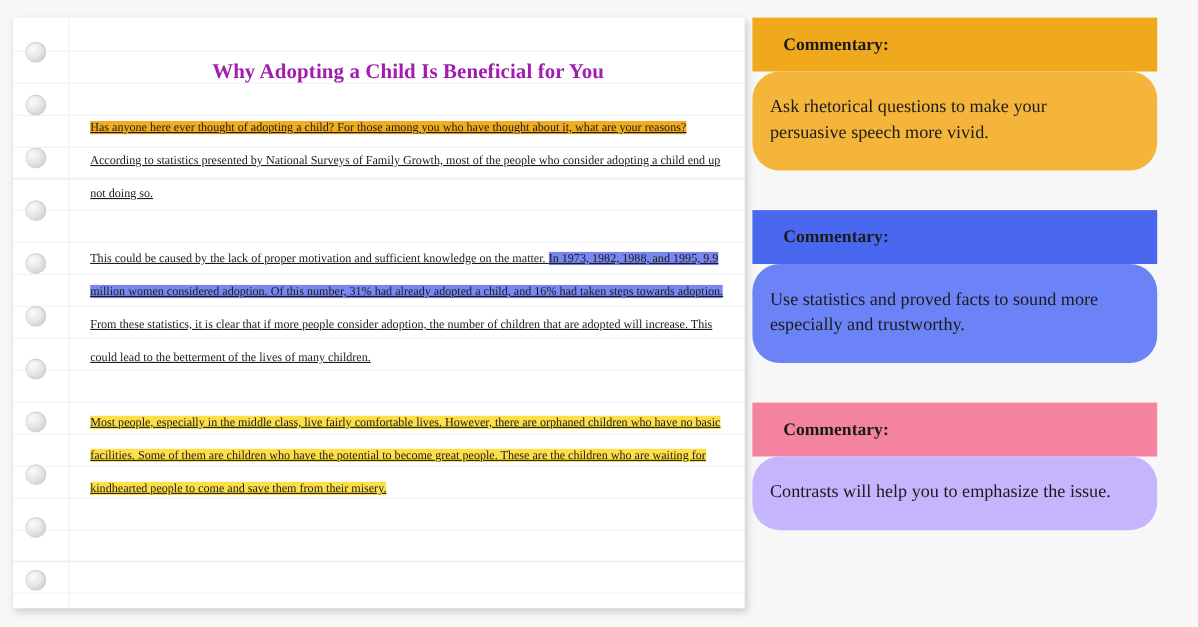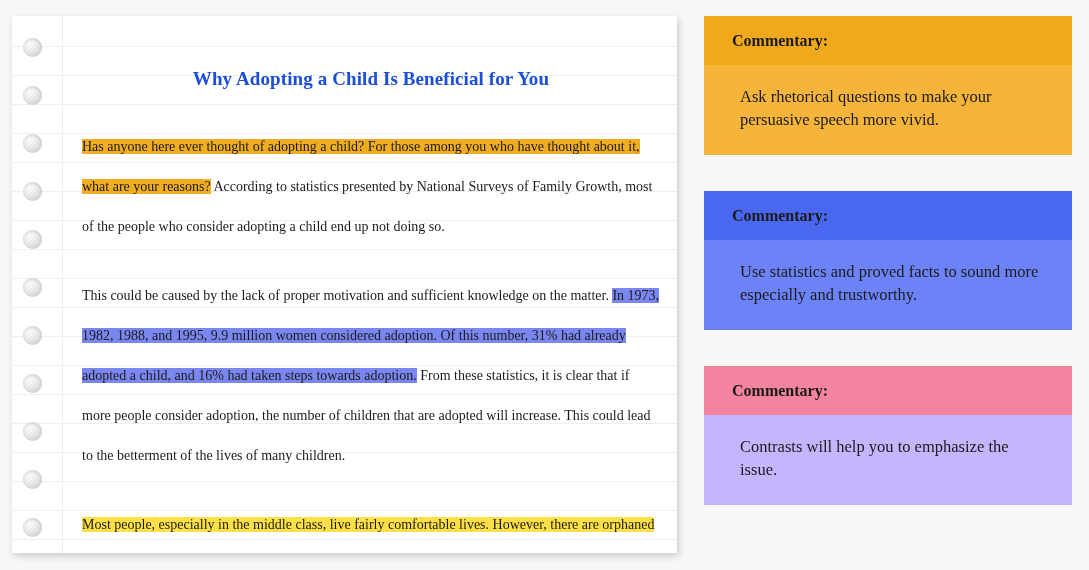--- a/index.html
+++ b/index.html
@@ -77,35 +77,36 @@
 
   
   #essay {
     position: absolute;
     left: 70px;
     top: 0;
     width: 578px;
     height: 100%;
   }
   #essay-title {
-    margin: 13px;
+    margin: 0;
     padding-top: 38px;
     font-size: 19px;
     font-weight: bold;
     text-align: center;
-    color: #1d4ed8;
+    color: #a21caf;
     letter-spacing: 0.1px;
     line-height: 1.3;
   }
   .para {
     margin: 0;
-    font-size: 14px;
-    line-height: 40px;
+    font-size: 11px;
+    line-height: 30px;
     color: #1b1b1b;
     text-align: left;
+    text-decoration: underline;
   }
   #para1 { padding-top: 22px; }
   #para2 { padding-top: 29px; }
   #para3 { padding-top: 29px; }
 
   .hl-orange {
     background-color: #f0ad22;
     box-decoration-break: clone;
     -webkit-box-decoration-break: clone;
   }
@@ -117,38 +118,39 @@
   .hl-pink {
     background-color: #fde047;
     box-decoration-break: clone;
     margin-top: 20px;
     -webkit-box-decoration-break: clone;
   }
 
   
   #commentary {
     position: absolute;
-    left: 704px;
+    left: 684px;
     top: 16px;
     width: 368px;
   }
   .card {
     margin-bottom: 0;
   }
   .card-header {
     font-size: 16px;
     font-weight: bold;
     color: #1b1b1b;
     padding: 16px 28px 15px 28px;
   }
   .card-body {
     font-size: 16.5px;
     line-height: 23px;
     color: #1b1b1b;
-    padding: 20px 28px 24px 36px;
+    padding: 20px 28px 24px 16px;
+    border-radius: 25px;
   }
 
   #card-orange { margin-top: 0; }
   #card-orange .card-header { background: #f0a81d; }
   #card-orange .card-body   { background: #f5b43a; }
 
   #card-blue { margin-top: 36px; }
   #card-blue .card-header { background: #4a68ef; }
   #card-blue .card-body   { background: #6c83f7; }
 

